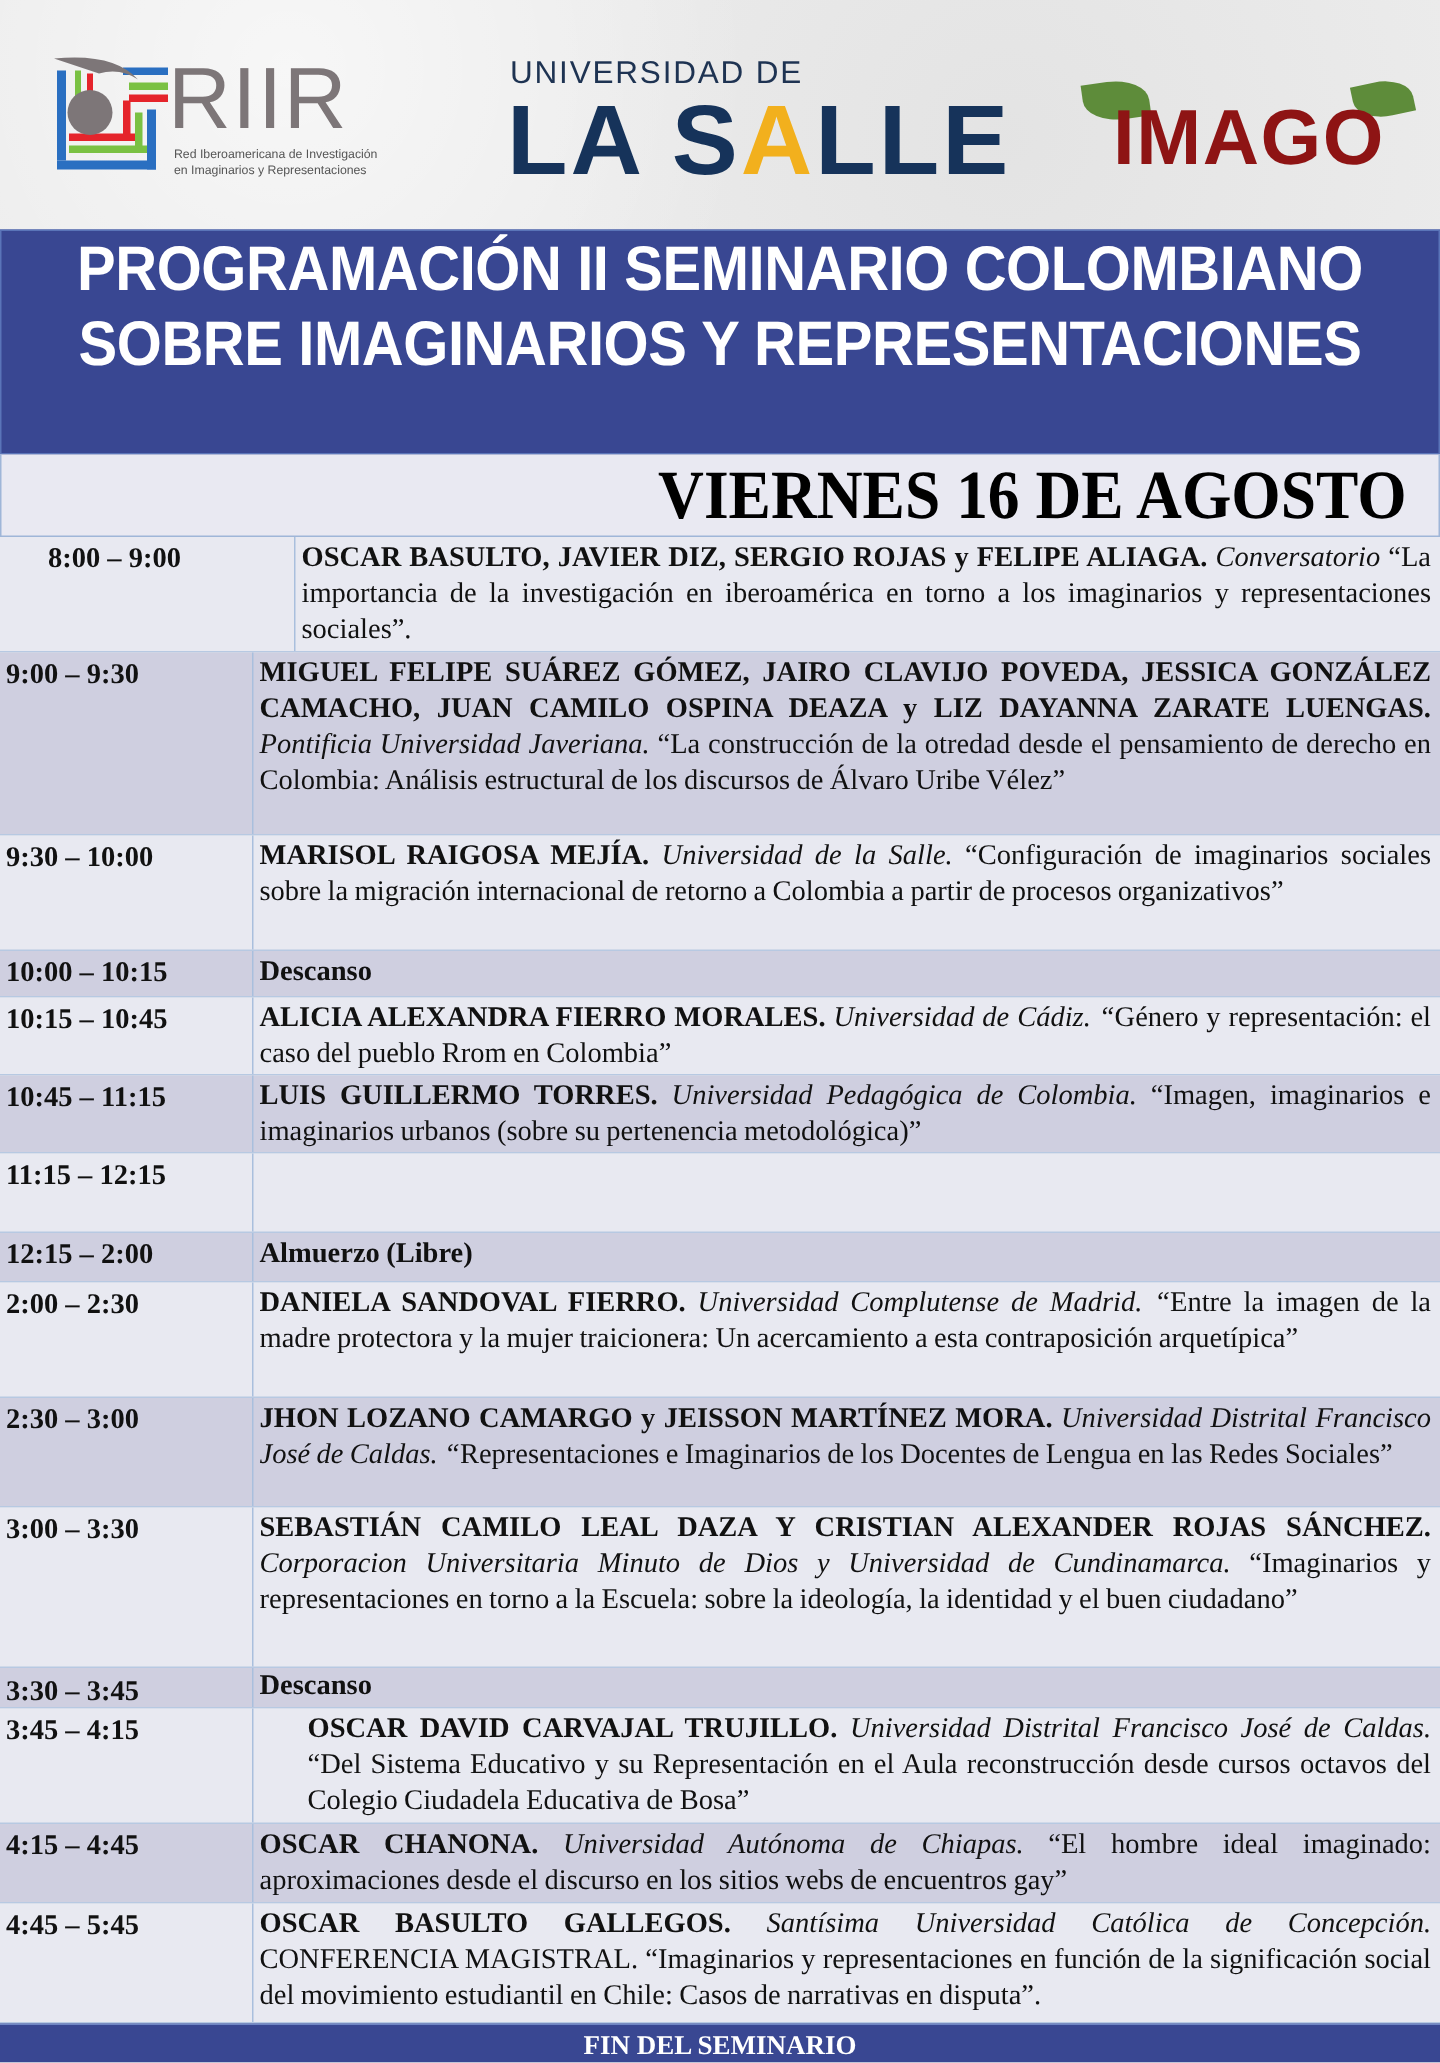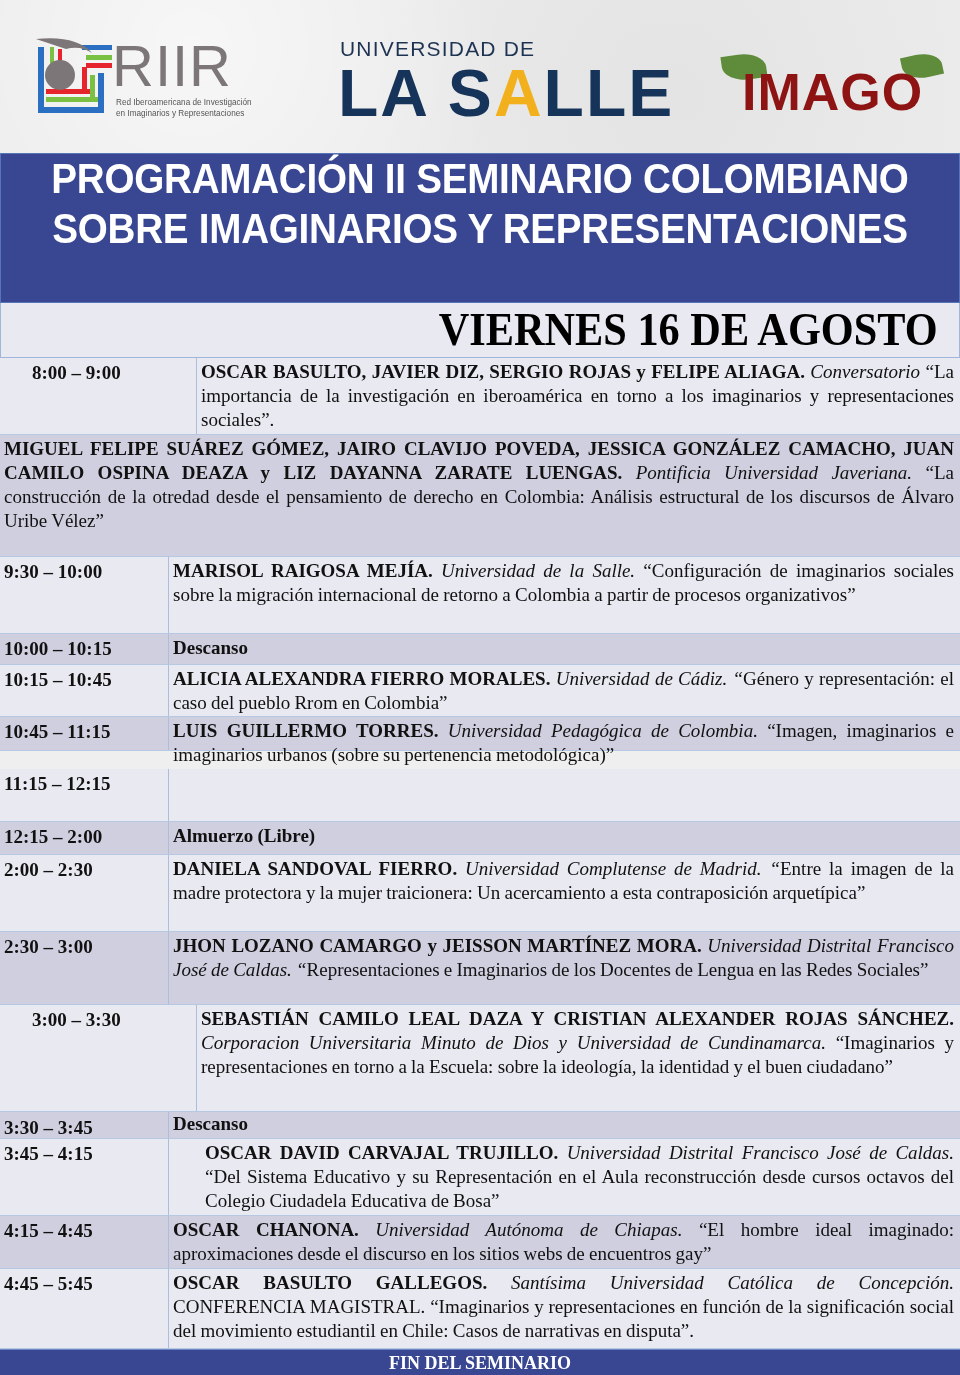--- a/index.html
+++ b/index.html
@@ -132,54 +132,55 @@
 <div class="date-row">
   <h2>VIERNES 16 DE AGOSTO</h2>
 </div>
 
 <div class="schedule">
   <div class="row light" style="top:0;height:77px;padding-left:28px;">
     <div class="time">8:00 – 9:00</div>
     <div class="content"><b>OSCAR BASULTO, JAVIER DIZ, SERGIO ROJAS y FELIPE ALIAGA.</b> <i>Conversatorio</i> <span>“La importancia de la investigación en iberoamérica en torno a los imaginarios y representaciones sociales”.</span></div>
   </div>
   <div class="row dark" style="top:77px;height:122px;">
+    <div class="time">9:00 – 9:30</div>
     <div class="content"><b>MIGUEL FELIPE SUÁREZ GÓMEZ, JAIRO CLAVIJO POVEDA, JESSICA GONZÁLEZ CAMACHO, JUAN CAMILO OSPINA DEAZA y LIZ DAYANNA ZARATE LUENGAS.</b> <i>Pontificia Universidad Javeriana.</i> <span>“La construcción de la otredad desde el pensamiento de derecho en Colombia: Análisis estructural de los discursos de Álvaro Uribe Vélez”</span></div>
   </div>
   <div class="row light" style="top:199px;height:77px;">
     <div class="time">9:30 – 10:00</div>
     <div class="content"><b>MARISOL RAIGOSA MEJÍA.</b> <i>Universidad de la Salle.</i> <span>“Configuración de imaginarios sociales sobre la migración internacional de retorno a Colombia a partir de procesos organizativos”</span></div>
   </div>
   <div class="row dark" style="top:276px;height:31px;">
     <div class="time">10:00 – 10:15</div>
     <div class="content"><b>Descanso</b></div>
   </div>
   <div class="row light" style="top:307px;height:52px;">
     <div class="time">10:15 – 10:45</div>
     <div class="content"><b>ALICIA ALEXANDRA FIERRO MORALES.</b> <i>Universidad de Cádiz. “</i><span>Género y representación: el caso del pueblo Rrom en Colombia”</span></div>
   </div>
-  <div class="row dark" style="top:359px;height:34px;">
+  <div class="row dark" style="top:359px;height:52px;">
     <div class="time">10:45 – 11:15</div>
     <div class="content"><b>LUIS GUILLERMO TORRES.</b> <i>Universidad Pedagógica de Colombia.</i> <span>“Imagen, imaginarios e imaginarios urbanos (sobre su pertenencia metodológica)”</span></div>
   </div>
   <div class="row light" style="top:411px;height:53px;">
     <div class="time">11:15 – 12:15</div>
   </div>
   <div class="row dark" style="top:464px;height:33px;">
     <div class="time">12:15 – 2:00</div>
     <div class="content"><b>Almuerzo (Libre)</b></div>
   </div>
   <div class="row light" style="top:497px;height:77px;">
     <div class="time">2:00 – 2:30</div>
     <div class="content"><b>DANIELA SANDOVAL FIERRO.</b> <i>Universidad Complutense de Madrid. “</i><span>Entre la imagen de la madre protectora y la mujer traicionera: Un acercamiento a esta contraposición arquetípica”</span></div>
   </div>
   <div class="row dark" style="top:574px;height:73px;">
     <div class="time">2:30 – 3:00</div>
     <div class="content"><b>JHON LOZANO CAMARGO y JEISSON MARTÍNEZ MORA.</b> <i>Universidad Distrital Francisco José de Caldas. “</i><span>Representaciones e Imaginarios de los Docentes de Lengua en las Redes Sociales”</span></div>
   </div>
-  <div class="row light" style="top:647px;height:107px;padding-left:28px;">
+  <div class="row light" style="top:647px;height:107px;">
     <div class="time">3:00 – 3:30</div>
     <div class="content"><b>SEBASTIÁN CAMILO LEAL DAZA Y CRISTIAN ALEXANDER ROJAS SÁNCHEZ.</b> <i>Corporacion Universitaria Minuto de Dios y Universidad de Cundinamarca.</i> <span>“Imaginarios y representaciones en torno a la Escuela: sobre la ideología, la identidad y el buen ciudadano”</span></div>
   </div>
   <div class="row dark" style="top:754px;height:27px;">
     <div class="time" style="padding-top:4px;">3:30 – 3:45</div>
     <div class="content" style="padding-top:0;"><b>Descanso</b></div>
   </div>
   <div class="row light" style="top:781px;height:77px;gap:32px;">
     <div class="time">3:45 – 4:15</div>
     <div class="content"><b>OSCAR DAVID CARVAJAL TRUJILLO.</b> <i>Universidad Distrital Francisco José de Caldas.</i> <span>“Del Sistema Educativo y su Representación en el Aula reconstrucción desde cursos octavos del Colegio Ciudadela Educativa de Bosa”</span></div>

